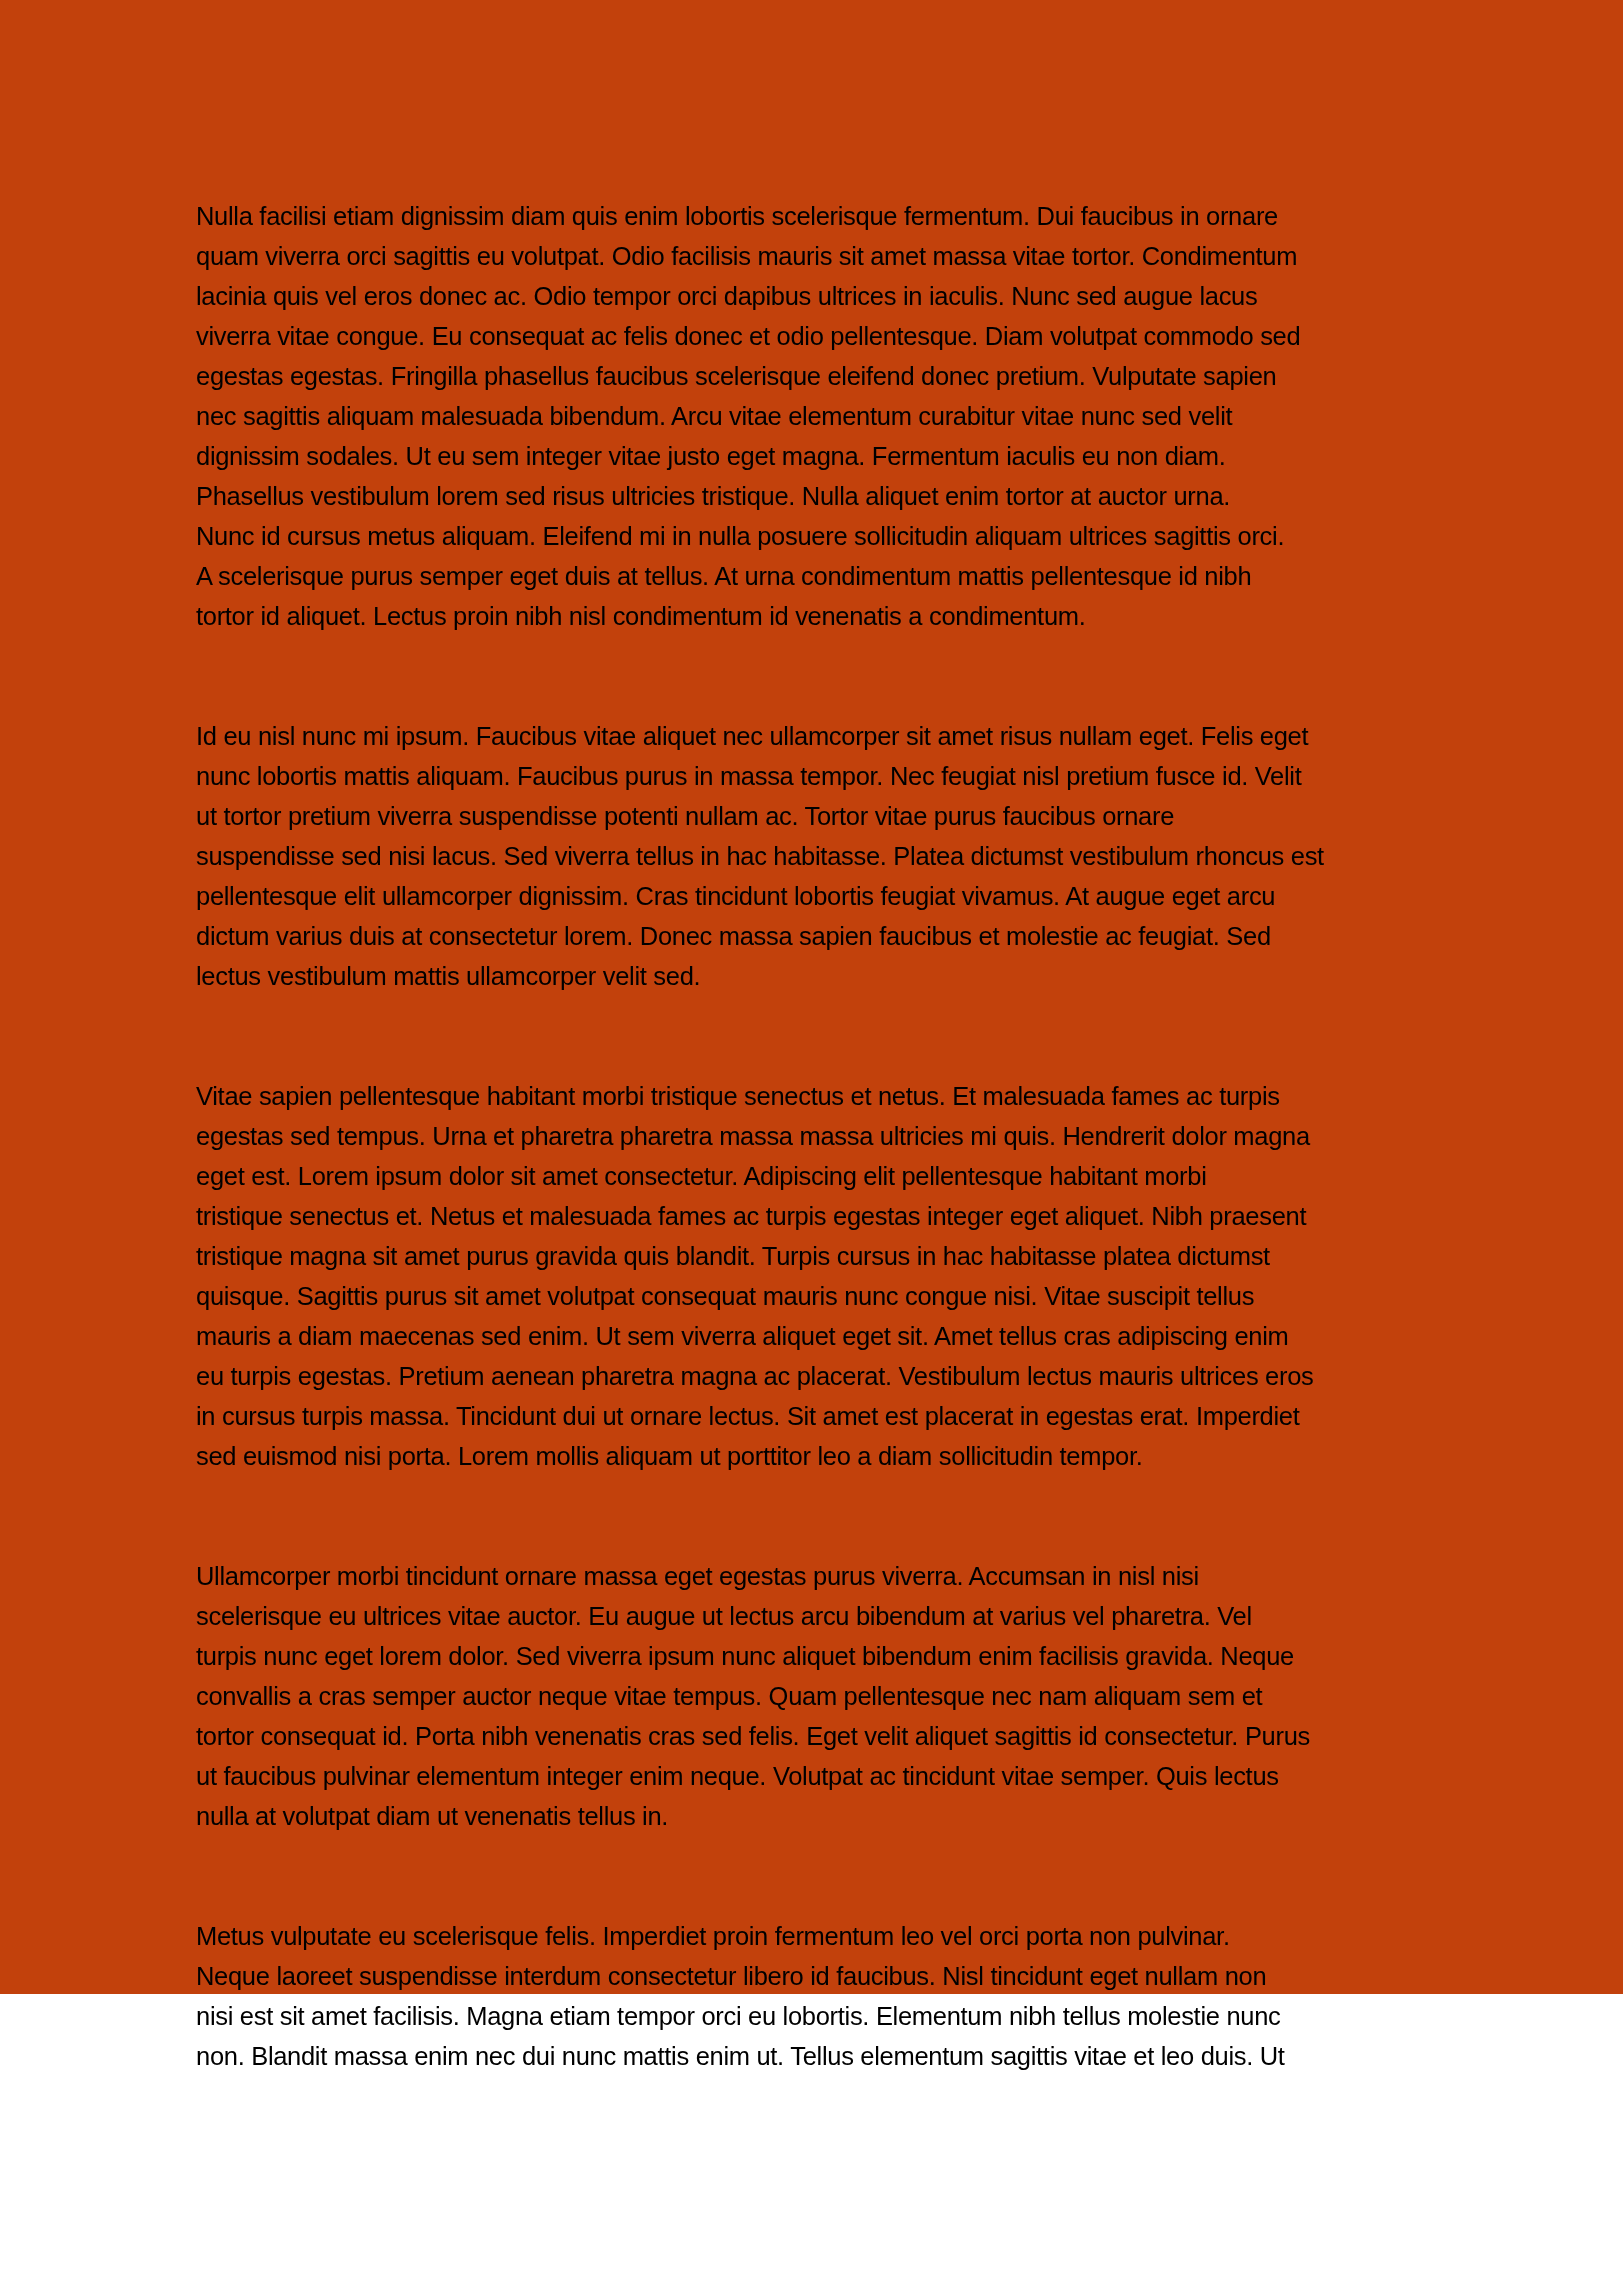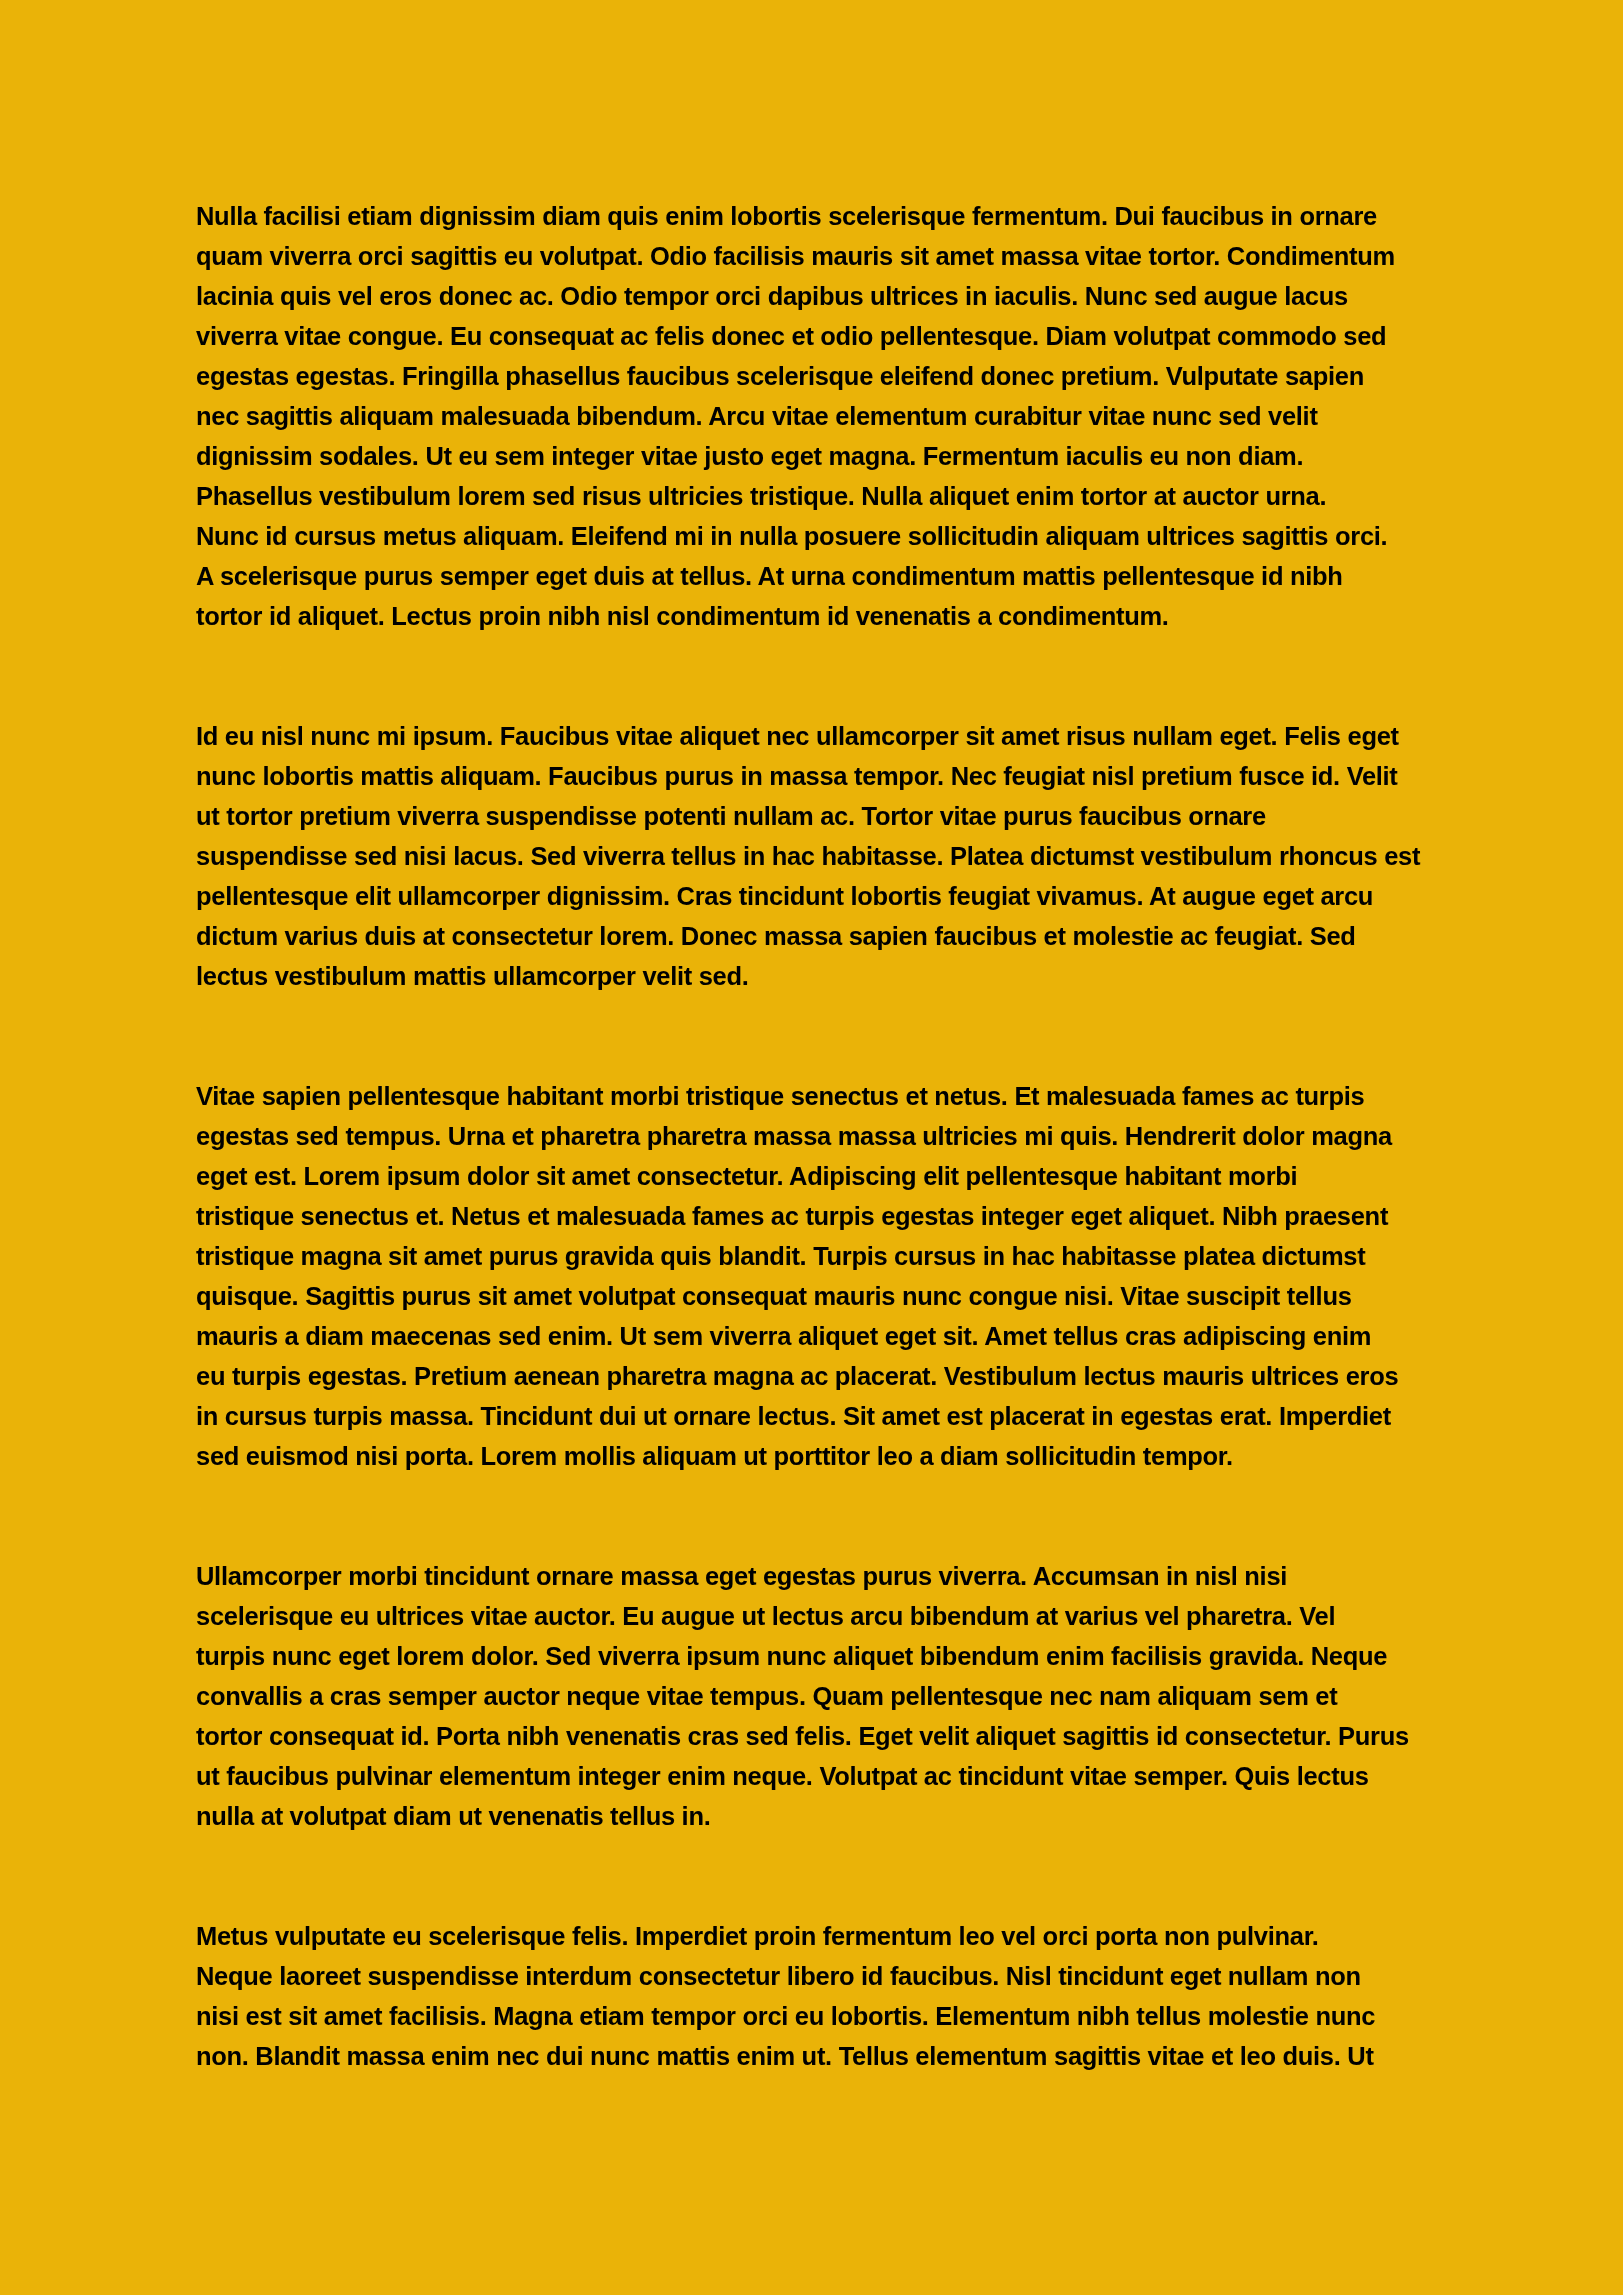--- a/index.html
+++ b/index.html
@@ -11,23 +11,22 @@
     position: relative;
     width: 1623px;
     height: 2295px;
     overflow: hidden;
   }
   .page {
     position: absolute;
     left: 0;
     top: 0;
     width: 1623px;
-    height: 2295px;
-    background: #eab308;
-    font-weight: bold;
+    height: 1994px;
+    background: #c2410c;
   }
   .content {
     position: absolute;
     left: 196px;
     top: 196px;
     width: 1231px;
   }
   .para {
     margin: 0 0 80px 0;
     font-family: "Liberation Sans", sans-serif;

